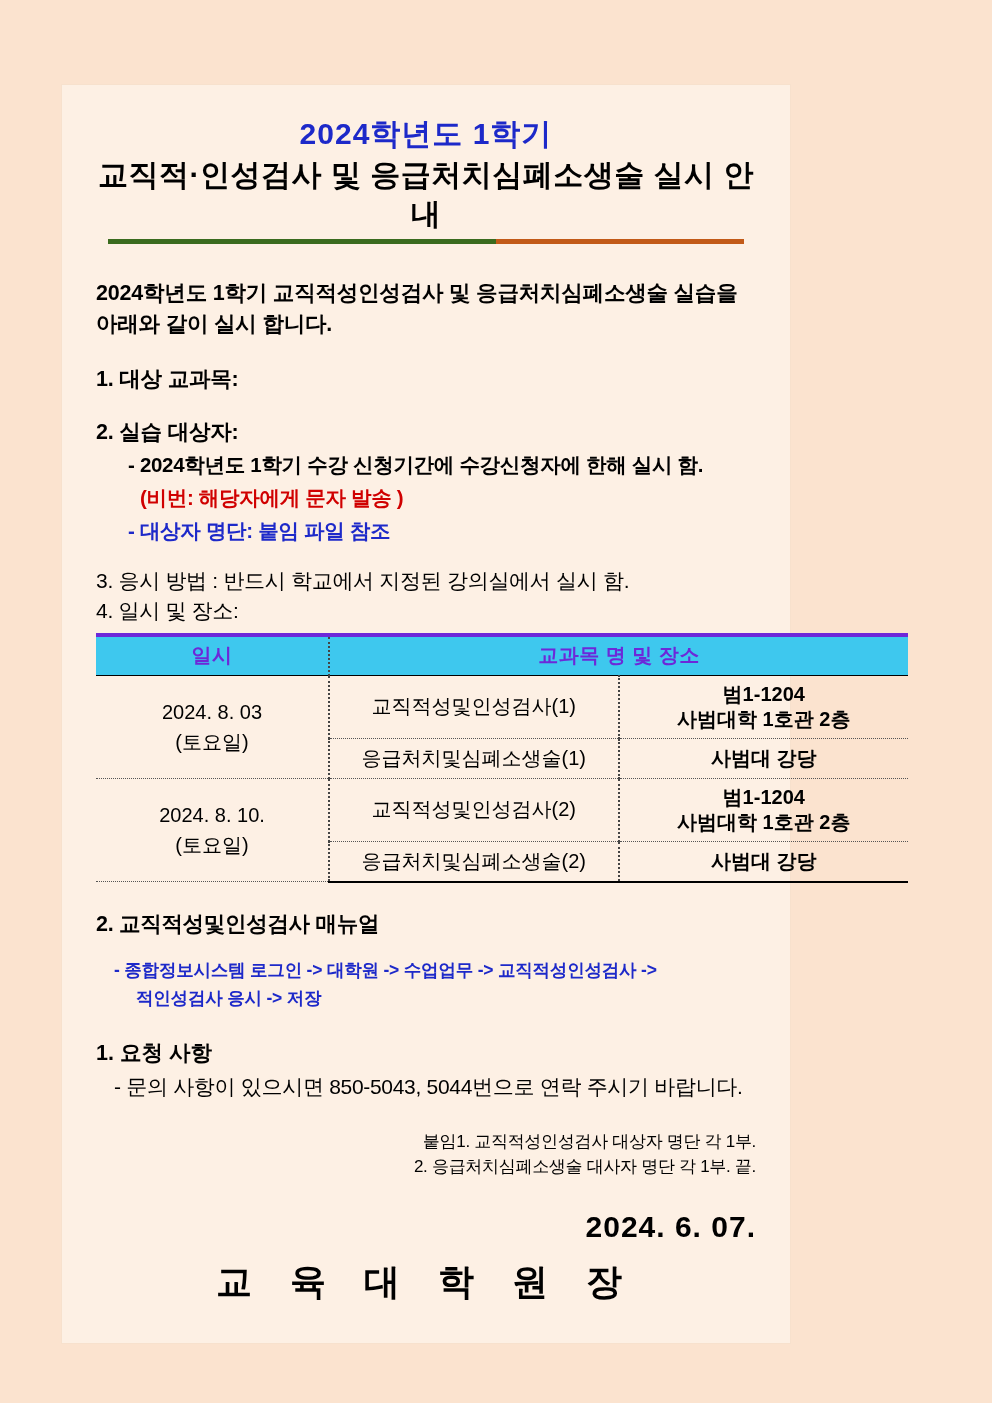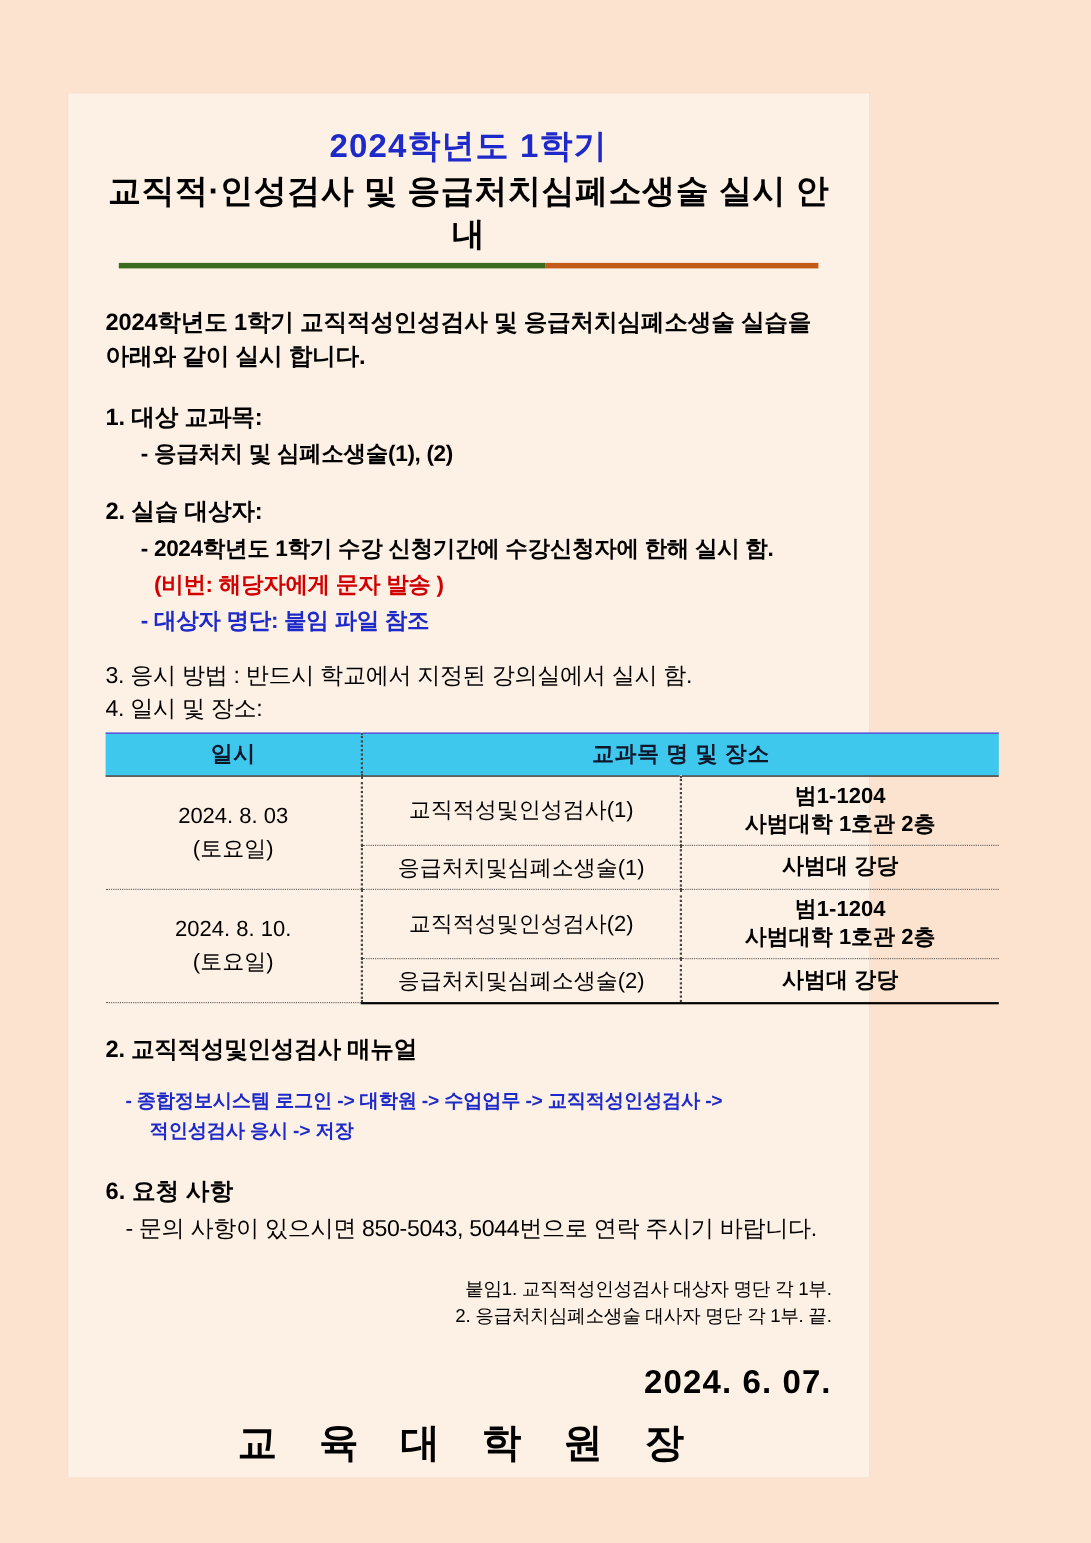--- a/index.html
+++ b/index.html
@@ -88,25 +88,25 @@
 
   
   table.sched {
     margin-top: 8px;
     width: 812px;
     border-collapse: collapse;
     table-layout: fixed;
   }
   table.sched th {
     background: #3ec8ee;
-    color: #0f172a;
+    color: #6d28d9;
     font-size: 20px;
     font-weight: bold;
     padding: 5px 0 6px 0;
-    border-top: 1px solid #6d28d9;
+    border-top: 4px solid #6d28d9;
     border-bottom: 1px solid #000;
     letter-spacing: 0.5px;
   }
   table.sched th.col-date { width: 232px; border-right: 2px dotted #444; }
   table.sched td {
     font-size: 20px;
     text-align: center;
     padding: 6px 0;
     border-right: 2px dotted #444;
     border-bottom: 1px dotted #555;
@@ -196,21 +196,20 @@
       <div class="title-line2">교직적·인성검사 및 응급처치심폐소생술 실시 안내</div>
       <div class="rule">
         <div class="seg-green"></div>
         <div class="seg-orange"></div>
       </div>
     </div>
 
     <div class="intro">2024학년도 1학기 교직적성인성검사 및 응급처치심폐소생술 실습을 아래와 같이 실시 합니다.</div>
 
     <div class="sect">1. 대상 교과목:</div>
-    <div class="bullet">- 응급처치 및 심폐소생술(1), (2)</div>
 
     <div class="sect">2. 실습 대상자:</div>
     <div class="bullet">- 2024학년도 1학기 수강 신청기간에 수강신청자에 한해 실시 함.</div>
     <div class="bullet red">(비번: 해당자에게 문자 발송 )</div>
     <div class="bullet blue">- 대상자 명단: 붙임 파일 참조</div>
 
     <div class="plain">3. 응시 방법 : 반드시 학교에서 지정된 강의실에서 실시 함.</div>
     <div class="plain tight">4. 일시 및 장소:</div>
 
     <table class="sched">
@@ -253,21 +252,21 @@
         </tr>
       </tbody>
     </table>
 
     <div class="manual-head">2. 교직적성및인성검사 매뉴얼</div>
     <div class="manual-steps">
       <div>- 종합정보시스템 로그인 -&gt; 대학원 -&gt; 수업업무 -&gt; 교직적성인성검사 -&gt;</div>
       <div class="l2">적인성검사 응시 -&gt; 저장</div>
     </div>
 
-    <div class="req-head">6. 요청 사항</div>
+    <div class="req-head">1. 요청 사항</div>
     <div class="req-line">- 문의 사항이 있으시면 850-5043, 5044번으로 연락 주시기 바랍니다.</div>
 
     <div class="attach">
       <div>붙임1. 교직적성인성검사 대상자 명단 각 1부.</div>
       <div class="l2">2. 응급처치심폐소생술 대사자 명단 각 1부. 끝.</div>
     </div>
 
     <div class="date-final">2024. 6. 07.</div>
     <div class="signer">교 육 대 학 원 장</div>
 

